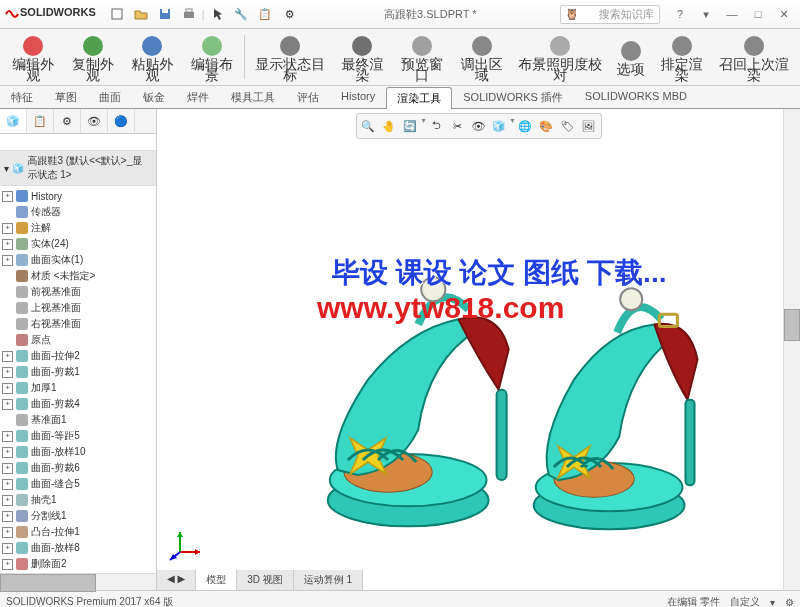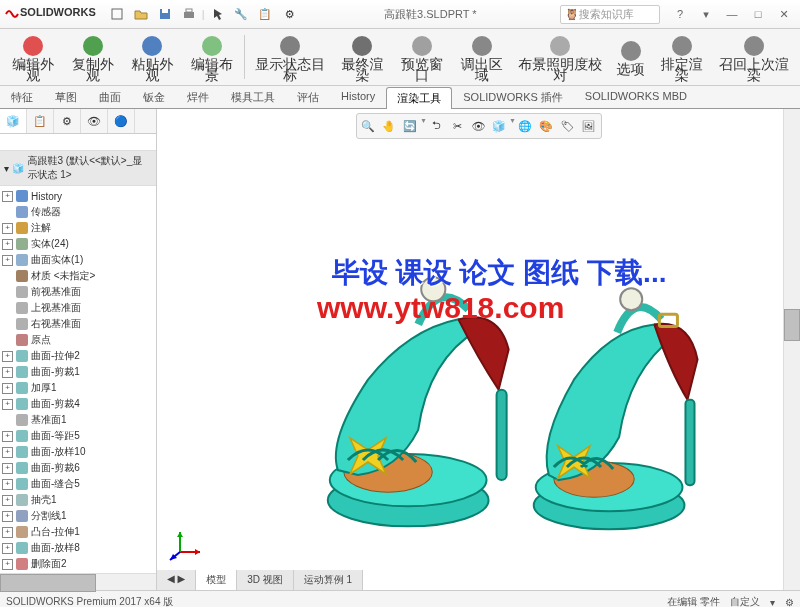--- a/index.html
+++ b/index.html
@@ -84,21 +84,21 @@
           <path d="M3 2l8 5-3 1 2 4-2 1-2-4-3 2z" fill="#444"></path>
         </svg>
       </span>
     <span class="qat-btn">🔧</span>
     <span class="qat-btn">📋</span>
     <span class="qat-btn">⚙</span>
   </div>
   <div class="title-center">高跟鞋3.SLDPRT *</div>
   <div class="search-box">
     <span>🦉</span>
-    <span style="margin-left:0">搜索知识库</span>
+    <span style="margin-left:20px">搜索知识库</span>
   </div>
   <div class="win-btns">
     <span class="win-btn">?</span>
     <span class="win-btn">▾</span>
     <span class="win-btn">—</span>
     <span class="win-btn">□</span>
     <span class="win-btn">✕</span>
   </div>
 </div>
 

